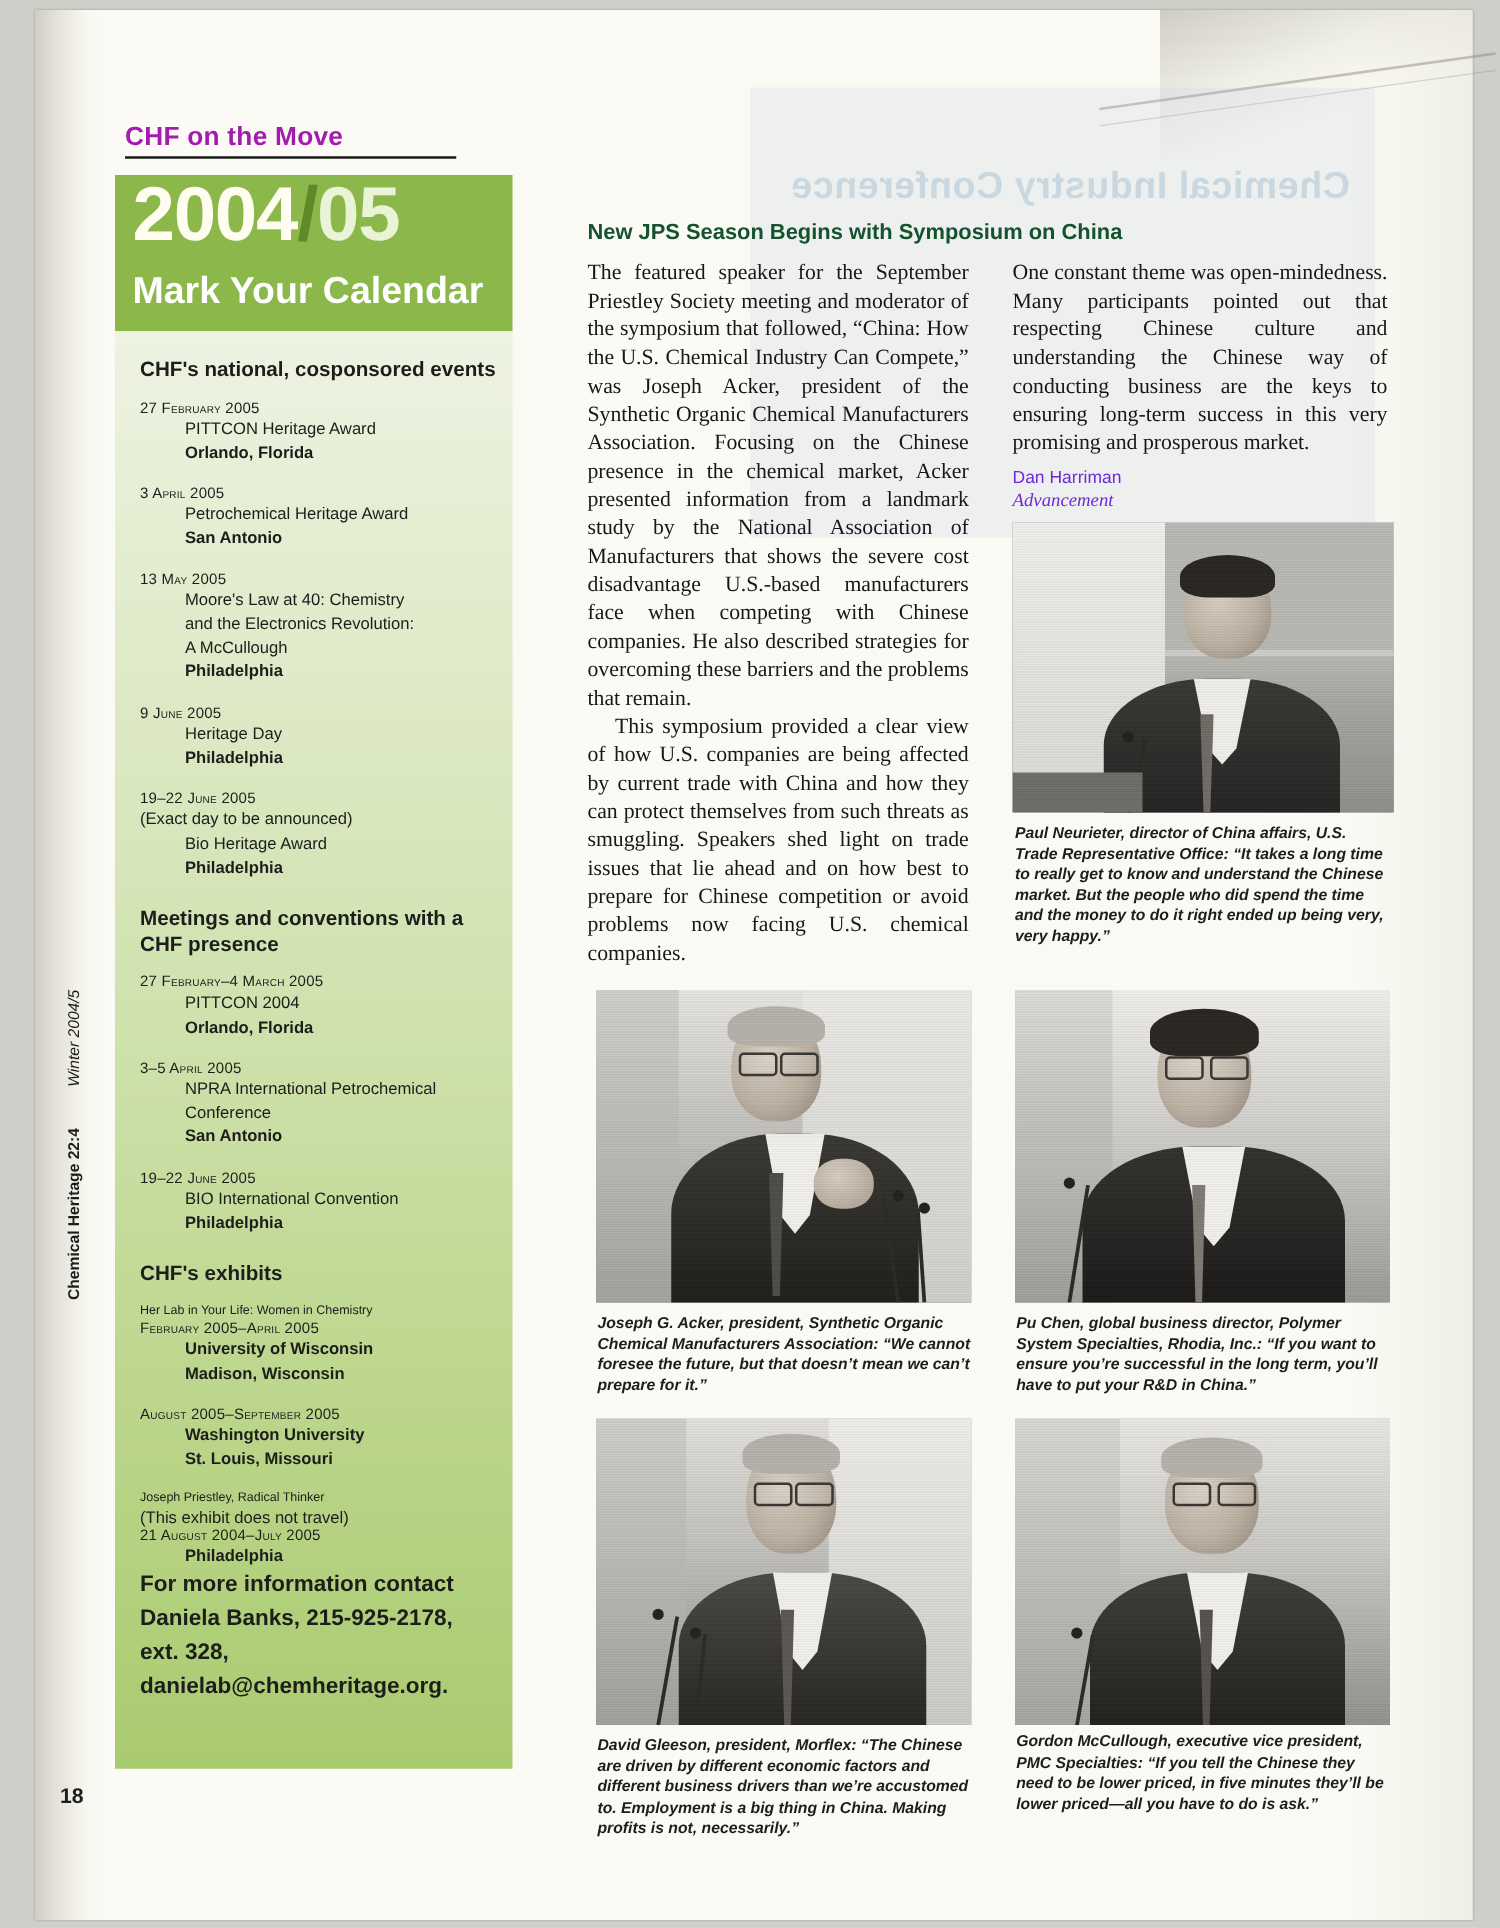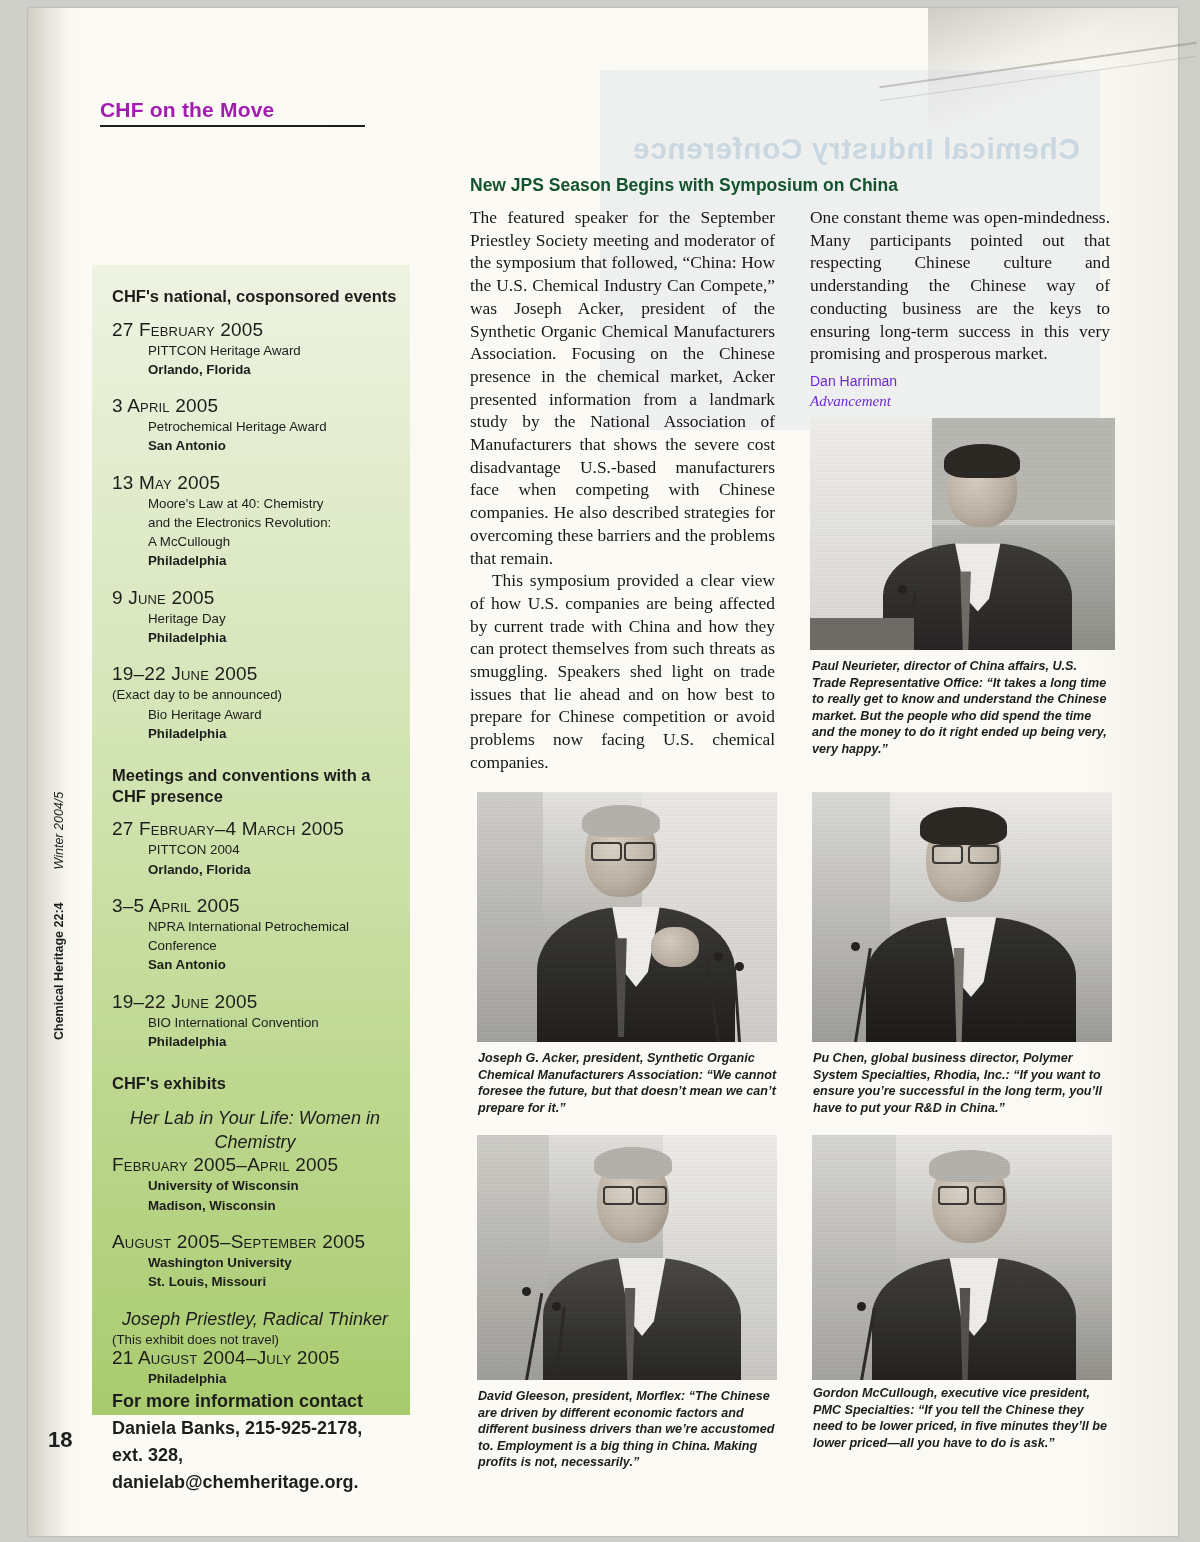--- a/index.html
+++ b/index.html
@@ -105,21 +105,21 @@
   }
   .rail .r1 { font-weight: bold; }
   .rail .r2 { font-style: italic; }
 
   .folio {
     position: absolute;
     left: 48px;
     top: 1427px;
     font-family: "Liberation Sans", sans-serif;
     font-weight: bold;
-    font-size: 22px;
+    font-size: 17px;
     color: #1d1d1b;
   }
 
   
   .chf-move {
     position: absolute;
     left: 100px; top: 98px;
     font-family: "Liberation Sans", sans-serif;
     font-weight: bold;
     font-size: 21px;
@@ -174,38 +174,36 @@
     font-family: "Liberation Sans", sans-serif;
     color: #1d1d1b;
   }
   .cal-sec {
     font-weight: bold;
     font-size: 16.5px;
     margin: 0 0 12px 0;
     line-height: 1.25;
   }
   .cal-date {
-    font-size: 19px;
+    font-size: 12px;
     margin: 0;
     font-variant: small-caps;
     letter-spacing: 0.2px;
   }
   .cal-item {
     font-size: 13.3px;
     margin: 0 0 0 36px;
     line-height: 1.45;
   }
   .cal-item.b { font-weight: bold; }
   .cal-gap { height: 16px; }
   .cal-exh-title {
-    font-size: 18px;
-    font-style: italic;
+    font-size: 10px;
     margin: 0;
     line-height: 1.35;
-    text-align: center;
   }
   .cal-note {
     font-size: 13.3px;
     margin: 0;
   }
   .cal-contact {
     font-weight: bold;
     font-size: 18px;
     line-height: 1.5;
   }
@@ -345,20 +343,26 @@
     <span class="r1">Chemical Heritage 22:4</span>
     <span style="display:inline-block;width:26px"></span>
     <span class="r2">Winter 2004/5</span>
   </div>
 
   <div class="folio">18</div>
 
   <div class="chf-move">CHF on the Move</div>
   <div class="chf-move-rule"></div>
 
+  <div class="cal-head">
+    <div class="cal-year">
+      <span class="y1">2004</span><span class="slash">/</span><span class="y2">05</span>
+    </div>
+    <div class="cal-mark">Mark Your Calendar</div>
+  </div>
   <div class="cal-body"></div>
 
   <div class="cal-content">
 
     <div class="cal-sec">CHF's national, cosponsored events</div>
 
     <div>
       <div class="cal-date">27 February 2005</div>
       <div class="cal-item">PITTCON Heritage Award</div>
       <div class="cal-item b">Orlando, Florida</div>

